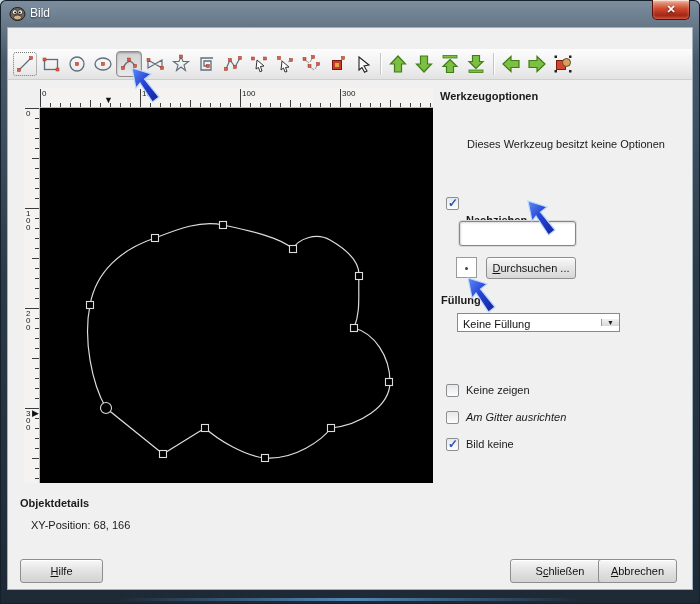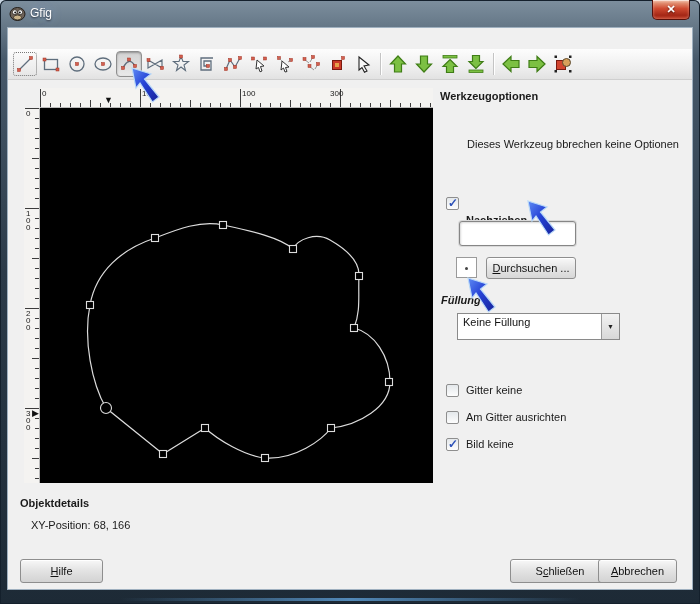--- a/index.html
+++ b/index.html
@@ -46,21 +46,21 @@
   .chk{position:absolute;width:13px;height:13px;border:1px solid #8e8e8e;border-radius:2px;
        background:linear-gradient(180deg,#e4e8eb,#fdfdfd);}
   .chk.checked:after{content:"✓";position:absolute;left:1px;top:-2px;font-size:12px;font-weight:bold;color:#2b50b8;}
   .entry{position:absolute;background:#fff;border:1px solid #868686;border-radius:3px;
        box-shadow:inset 1px 1px 2px rgba(0,0,0,.15), 0 0 0 1px #d9d9d9;font-size:11px;padding:0 4px;}
   .pushbtn{position:absolute;background:linear-gradient(180deg,#f9f9f9,#e6e6e6 48%,#d7d7d7);
        border:1px solid #8e8e8e;border-radius:3px;font-size:11px;color:#111;display:flex;
        align-items:center;justify-content:center;box-shadow:inset 0 1px 0 #fff;}
   #brush-preview{position:absolute;left:448px;top:229px;width:21px;height:21px;background:#fff;border:1px solid #9a9a9a;}
   #brush-preview:after{content:"";position:absolute;left:8px;top:9px;width:3px;height:3px;background:#444;border-radius:50%;}
-  #fill-combo{position:absolute;left:449px;top:285px;width:163px;height:27px;background:#fff;border:1px solid #8a8a8a;display:flex;}
+  #fill-combo{position:absolute;left:449px;top:285px;width:163px;height:19px;background:#fff;border:1px solid #8a8a8a;display:flex;align-items:center;}
   #fill-combo .combo-text{flex:1;font-size:11px;padding:2px 0 0 5px;color:#111;}
   #fill-combo .combo-btn{width:18px;border-left:1px solid #9a9a9a;background:linear-gradient(180deg,#f2f2f2,#d8d8d8);
        display:flex;align-items:center;justify-content:center;font-size:7px;color:#222;}
   
   .dlg-btn{position:absolute;top:531px;height:24px;background:linear-gradient(180deg,#f8f8f8,#e4e4e4 45%,#d3d3d3);
        border:1px solid #8e8e8e;border-radius:3px;font-size:11px;color:#111;display:flex;align-items:center;justify-content:center;
        box-shadow:inset 0 1px 0 #fff;}
   u{text-decoration:underline;}
   #annotations{position:absolute;left:0;top:0;width:700px;height:604px;pointer-events:none;z-index:60;}
   .a-arrow{position:absolute;}
@@ -72,21 +72,21 @@
 
   <div id="titlebar">
     <svg id="app-icon" viewBox="0 0 17 17">
       <ellipse cx="8.5" cy="9" rx="7.5" ry="6.5" fill="#6d6258" stroke="#221c16" stroke-width="1"></ellipse>
       <circle cx="5.8" cy="7.2" r="2.4" fill="#fff" stroke="#221c16" stroke-width="0.7"></circle>
       <circle cx="11.2" cy="7.2" r="2.4" fill="#fff" stroke="#221c16" stroke-width="0.7"></circle>
       <circle cx="6.2" cy="7.6" r="1" fill="#111"></circle>
       <circle cx="10.8" cy="7.6" r="1" fill="#111"></circle>
       <ellipse cx="8.5" cy="12.5" rx="4" ry="2.4" fill="#c9b38a" stroke="#221c16" stroke-width="0.7"></ellipse>
     </svg>
-    <span id="title-text">Gfig</span>
+    <span id="title-text">Bild</span>
     <div id="close-btn">✕</div>
   </div>
 
   <div id="content">
 
 
     <div id="toolbar">
       <div class="tbtn focused">
         <svg width="22" height="22">
             <path d="M5 17 L17 5" stroke="#5f6e7d" fill="none" stroke-width="1.3"></path>
@@ -270,21 +270,21 @@
         <div class="htick" style="left: 330px; height: 4px;"></div>
         <div class="htick" style="left: 340px; height: 4px;"></div>
         <div class="htick" style="left: 350px; height: 7px;"></div>
         <div class="htick" style="left: 360px; height: 4px;"></div>
         <div class="htick" style="left: 370px; height: 4px;"></div>
         <div class="htick" style="left: 380px; height: 4px;"></div>
         <div class="htick" style="left: 390px; height: 4px;"></div>
         <div class="hlabel" style="left: 2px;">0</div>
         <div class="hlabel" style="left: 102px;">100</div>
         <div class="hlabel" style="left: 202px;">100</div>
-        <div class="hlabel" style="left: 290px;">300</div>
+        <div class="hlabel" style="left: 302px;">300</div>
         <div id="hmarker" style="left: 64px;">▼</div>
       </div>
     <div id="vruler">
         <div class="vtick" style="top: 0px; width: 14px;"></div>
         <div class="vtick" style="top: 10px; width: 4px;"></div>
         <div class="vtick" style="top: 20px; width: 4px;"></div>
         <div class="vtick" style="top: 30px; width: 4px;"></div>
         <div class="vtick" style="top: 40px; width: 4px;"></div>
         <div class="vtick" style="top: 50px; width: 7px;"></div>
         <div class="vtick" style="top: 60px; width: 4px;"></div>
@@ -351,38 +351,38 @@
           <rect x="345.5" y="270.5" width="7" height="7" fill="#000" stroke="#dcdcdc" stroke-width="1.1"></rect>
           <rect x="287.5" y="316.5" width="7" height="7" fill="#000" stroke="#dcdcdc" stroke-width="1.1"></rect>
           <rect x="221.5" y="346.5" width="7" height="7" fill="#000" stroke="#dcdcdc" stroke-width="1.1"></rect>
           <rect x="161.5" y="316.5" width="7" height="7" fill="#000" stroke="#dcdcdc" stroke-width="1.1"></rect>
           <rect x="119.5" y="342.5" width="7" height="7" fill="#000" stroke="#dcdcdc" stroke-width="1.1"></rect>
           <circle cx="66" cy="300" r="5.5" fill="#000" stroke="#dcdcdc" stroke-width="1.1"></circle>
         </svg>
     </div>
 
     <div class="bold-label" style="left:432px;top:62px;">Werkzeugoptionen</div>
-    <div class="plain-label" style="left:459px;top:110px;">Dieses Werkzeug bbrechen keine Optionen</div>
+    <div class="plain-label" style="left:459px;top:110px;">Dieses Werkzeug besitzt keine Optionen</div>
 
     <div class="chk checked" style="left:438px;top:169px;"></div>
     <div class="bold-label" style="left:458px;top:186px;"><u>N</u>achziehen</div>
     <input class="entry" style="left: 451px; top: 193px; width: 117px; height: 25px;" value="">
     <div id="brush-preview"></div>
     <div class="pushbtn" style="left:478px;top:229px;width:90px;height:22px;"><u>D</u>urchsuchen ...</div>
 
-    <div class="bold-label" style="left:433px;top:266px;font-style:italic;">Füllung</div>
+    <div class="bold-label" style="left:433px;top:266px;">Füllung</div>
     <div id="fill-combo">
       <span class="combo-text">Keine Füllung</span>
       <span class="combo-btn">▼</span>
     </div>
 
     <div class="chk" style="left:438px;top:356px;"></div>
-    <div class="plain-label" style="left:458px;top:356px;">Gitter keine</div>
+    <div class="plain-label" style="left:458px;top:356px;">Keine zeigen</div>
     <div class="chk" style="left:438px;top:383px;"></div>
-    <div class="plain-label" style="left:458px;top:383px;">Am Gitter ausrichten</div>
+    <div class="plain-label" style="left:458px;top:383px;font-style:italic;">Am Gitter ausrichten</div>
     <div class="chk checked" style="left:438px;top:410px;"></div>
     <div class="plain-label" style="left:458px;top:410px;">Bild keine</div>
 
     <div class="bold-label" style="left:12px;top:469px;">Objektdetails</div>
     <div class="plain-label" style="left:23px;top:491px;">
       <span>XY-Position:</span>
       <span>68, 166</span>
     </div>
 
     <div class="dlg-btn" style="left:12px;width:83px;"><u>H</u>ilfe</div>

